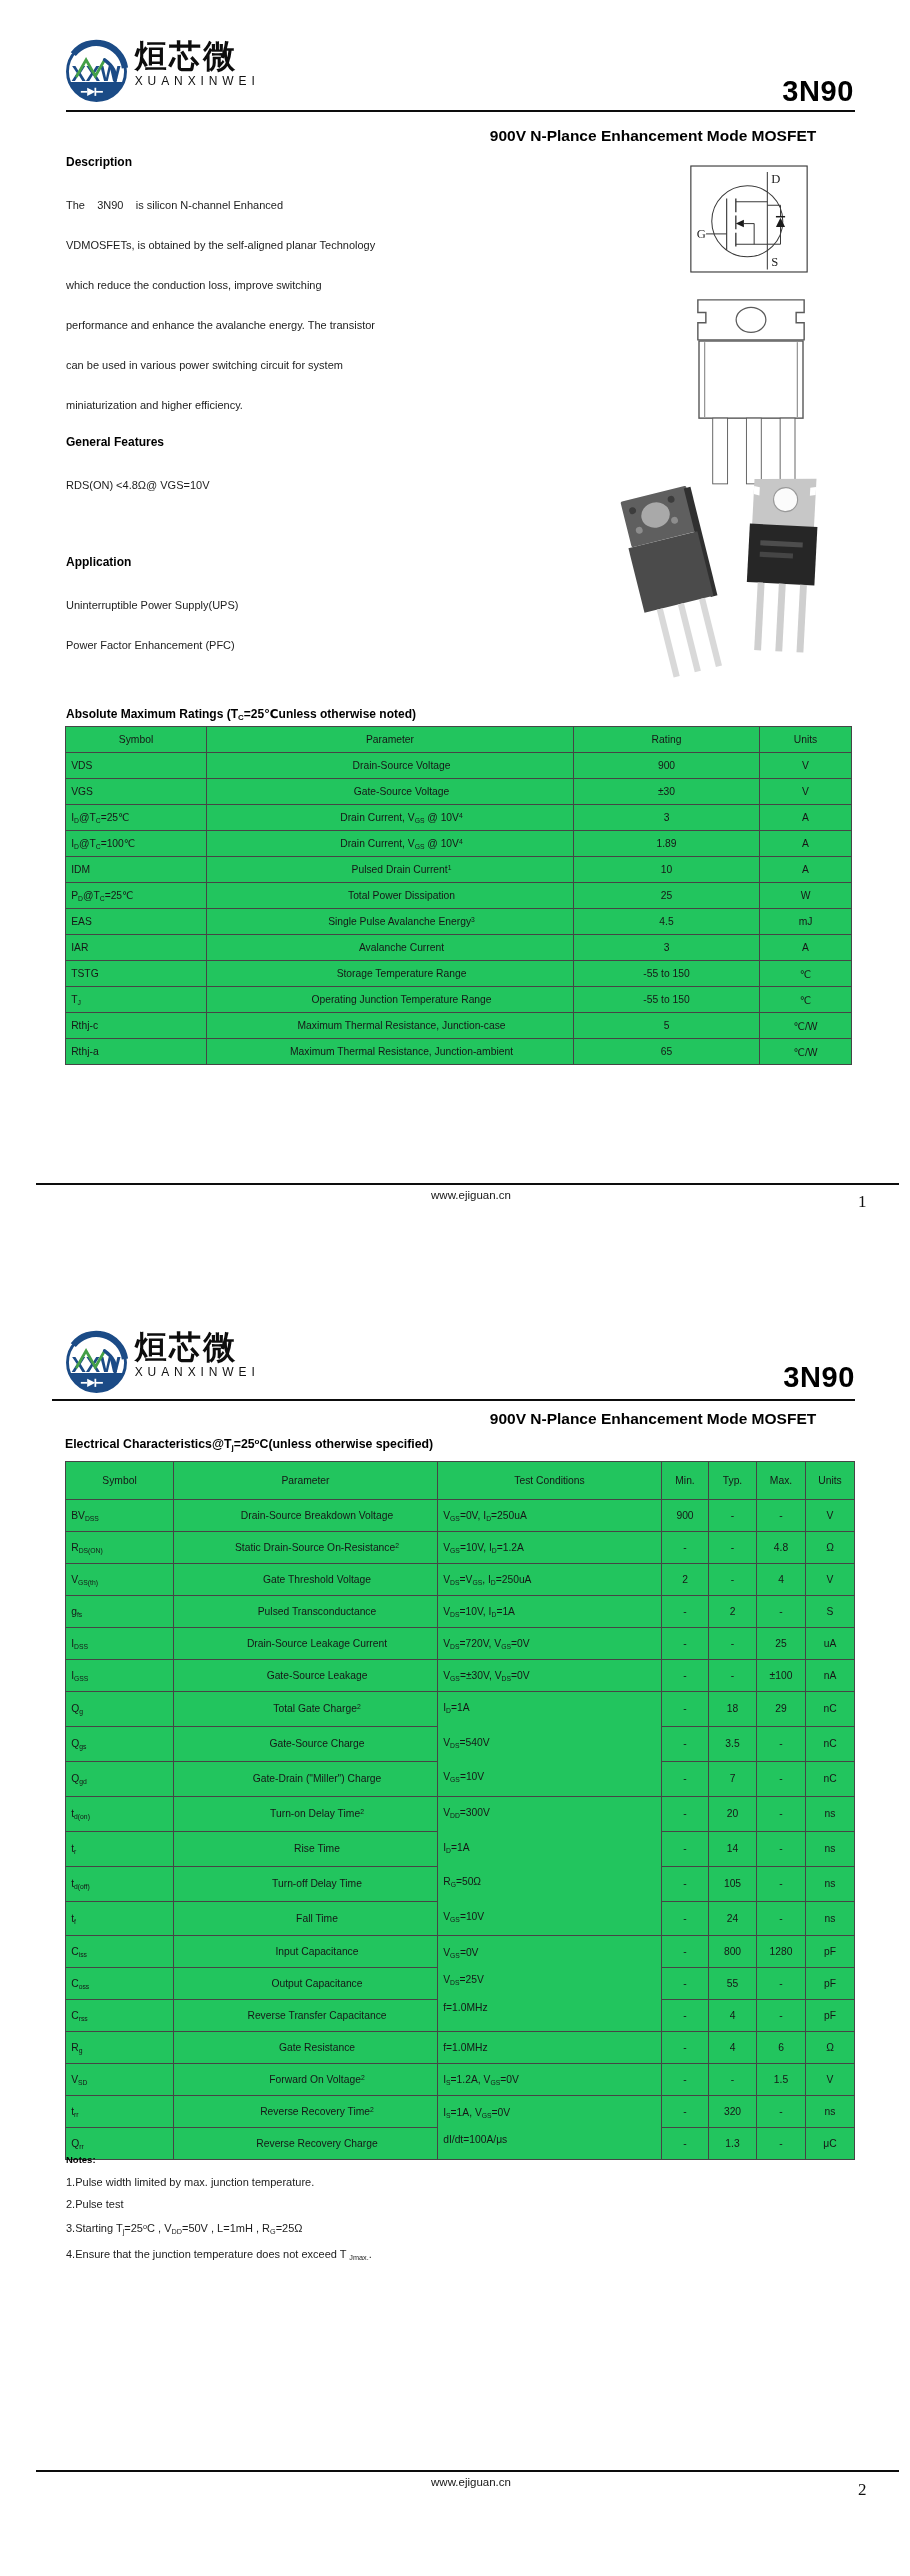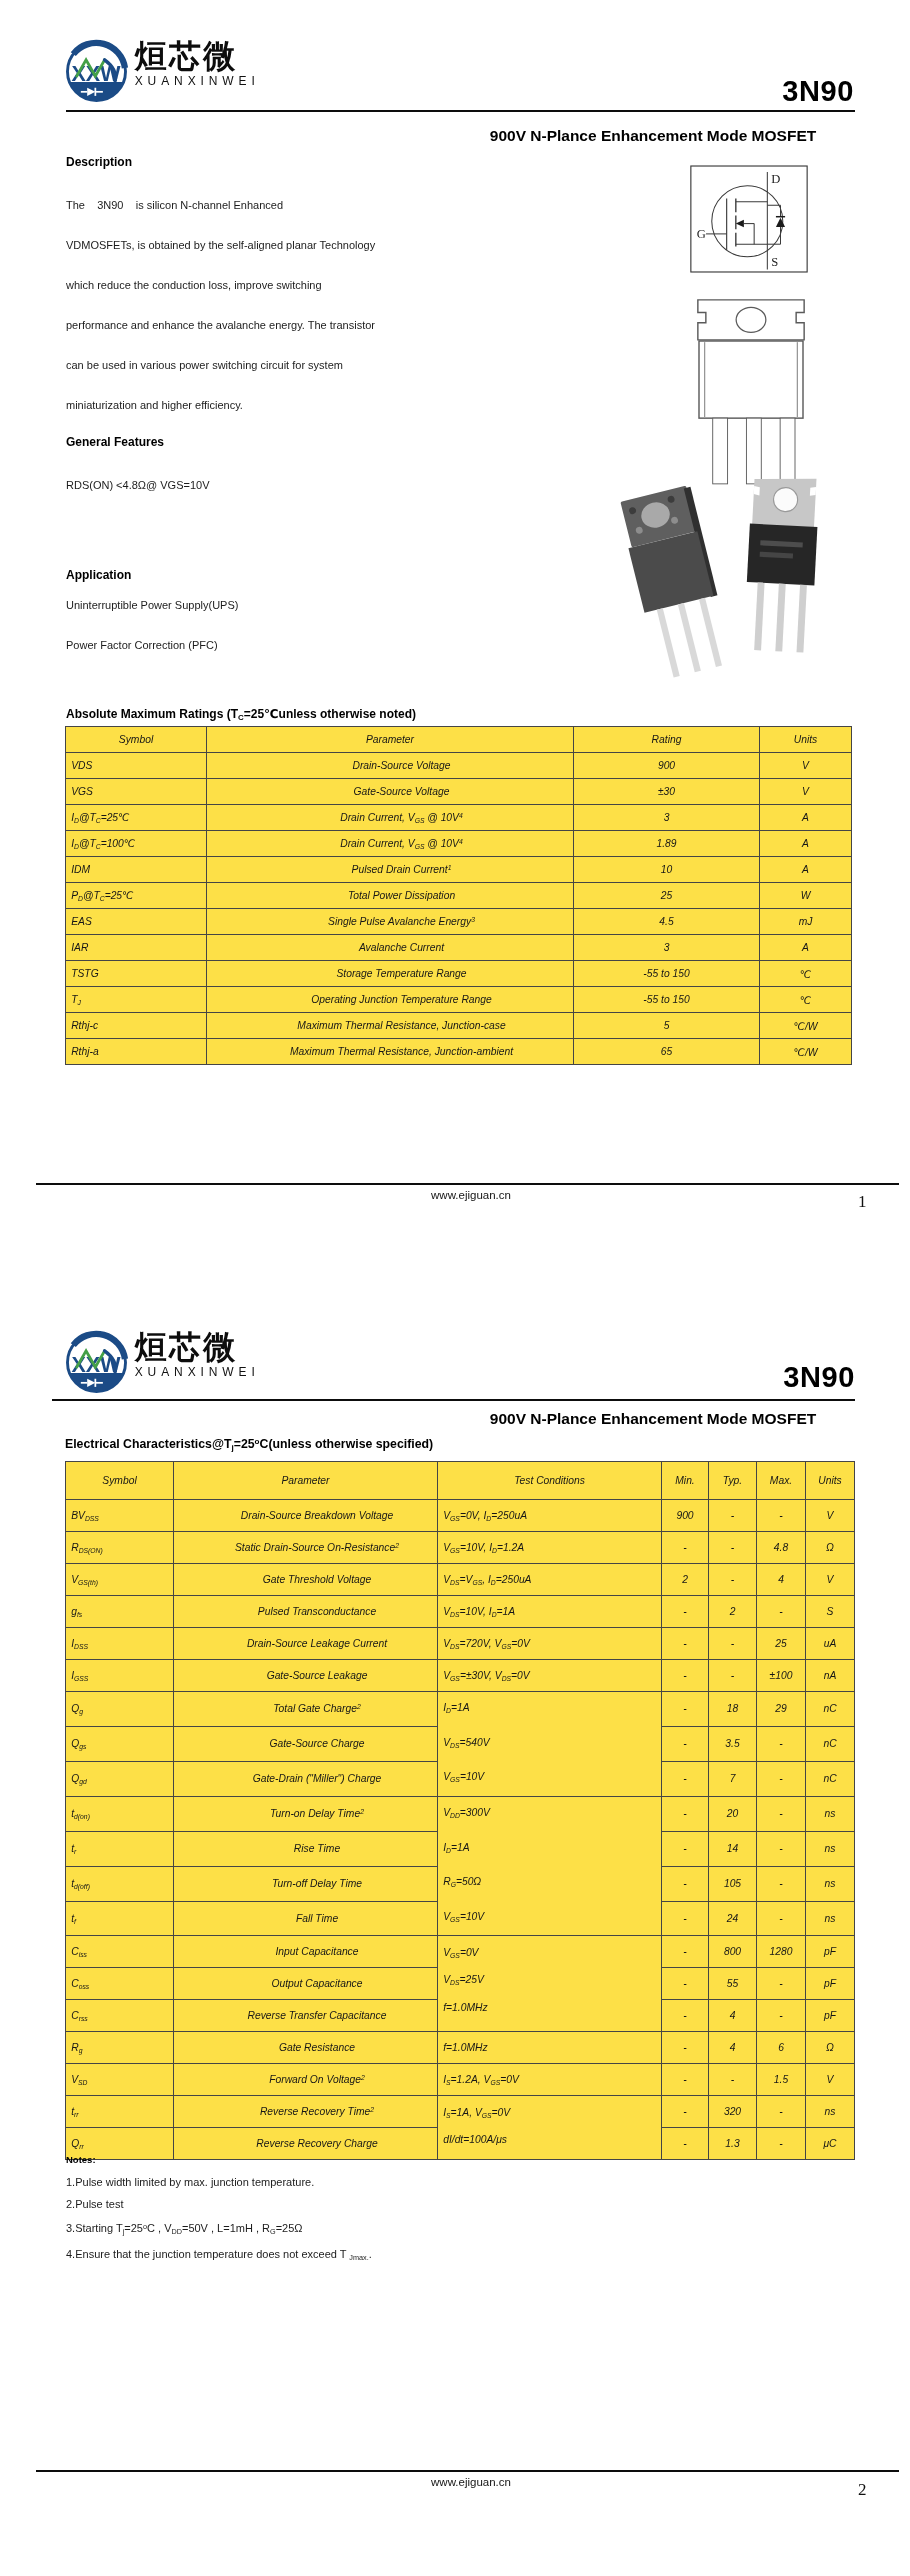--- a/index.html
+++ b/index.html
@@ -18,22 +18,22 @@
   .partnum { font-size:29px; font-weight:bold; color:#000; text-align:right; letter-spacing:0.6px; }
   .rule { background:#0d0d0d; height:2.3px; }
   .subtitle { font-size:15.5px; font-weight:bold; color:#000; text-align:center; }
 
   .h-section { font-size:12px; font-weight:bold; color:#000; }
   .body-lines { font-size:11px; line-height:40px; color:#1c1c1c; white-space:pre; }
   .note-lines { font-size:11px; line-height:22.4px; color:#1c1c1c; }
   .notes-head { font-size:9.5px; font-weight:bold; color:#000; }
 
   
-  .sheet-table { border-collapse:collapse; table-layout:fixed; background:#fde047;
-                 border:1.3px solid #2e2e2e;font-style:italic; }
+  .sheet-table { border-collapse:collapse; table-layout:fixed; background:#22c55e;
+                 border:1.3px solid #2e2e2e; }
   .sheet-table th, .sheet-table td { border:0.9px solid #454545; font-size:10.3px;
                  font-weight:normal; color:#161616; overflow:hidden; }
   .sheet-table th { text-align:center; }
   #abs-table tr { height:26px; }
   #abs-table th { height:26px; }
   #elec-table tr { height:32px; }
   #elec-table th { height:38px; }
   .c-sym  { text-align:left; padding-left:5.2px; }
   .c-param{ text-align:center; padding-left:23px; }
   .c-cond { text-align:left; padding-left:5.2px; }
@@ -71,22 +71,22 @@
   <div class="abs partnum" style="right:56px; top:75px; width:229px;">3N90</div>
   <div class="abs rule" style="left:66px; top:110px; width:789px;"></div>
   <div class="abs subtitle" style="right:56px; top:127px; width:402px;">900V N-Plance Enhancement Mode MOSFET</div>
 
   <div class="abs h-section" style="left:66px; top:155px;">Description</div>
   <div class="abs body-lines" style="left:66px; top:185px; width:505px;" id="desc-lines"><div>The&nbsp;&nbsp;&nbsp;&nbsp;3N90&nbsp;&nbsp;&nbsp;&nbsp;is silicon N-channel Enhanced</div><div>VDMOSFETs, is obtained by the self-aligned planar Technology</div><div>which reduce the conduction loss, improve switching</div><div>performance and enhance the avalanche energy. The transistor</div><div>can be used in various power switching circuit for system</div><div>miniaturization and higher efficiency.</div></div>
 
   <div class="abs h-section" style="left:66px; top:435px;">General Features</div>
   <div class="abs body-lines" style="left:66px; top:465px; width:505px;" id="gf-lines"><div>RDS(ON) &lt;4.8Ω@ VGS=10V</div></div>
 
-  <div class="abs h-section" style="left:66px; top:568px;">Application</div>
-  <div class="abs body-lines" style="left:66px; top:585px; width:505px;" id="app-lines"><div>Uninterruptible Power Supply(UPS)</div><div>Power Factor Correction (PFC)</div></div>
+  <div class="abs h-section" style="left:66px; top:555px;">Application</div>
+  <div class="abs body-lines" style="left:66px; top:585px; width:505px;" id="app-lines"><div>Uninterruptible Power Supply(UPS)</div><div>Power Factor Enhancement (PFC)</div></div>
 
   <div class="abs" style="left:690px; top:165px;">
     <svg width="118" height="108" viewBox="0 0 206 188">
       <rect x="1.5" y="1.5" width="203" height="185" fill="none" stroke="#3a3a3a" stroke-width="2"></rect>
       <circle cx="100" cy="98" r="62" fill="none" stroke="#3a3a3a" stroke-width="1.8"></circle>
       <line x1="135" y1="12" x2="135" y2="182" stroke="#3a3a3a" stroke-width="1.8"></line>
       <line x1="28" y1="120" x2="64" y2="120" stroke="#3a3a3a" stroke-width="1.8"></line>
       <line x1="64" y1="58" x2="64" y2="148" stroke="#3a3a3a" stroke-width="2"></line>
       <line x1="80" y1="58" x2="80" y2="82" stroke="#3a3a3a" stroke-width="2.4"></line>
       <line x1="80" y1="88" x2="80" y2="112" stroke="#3a3a3a" stroke-width="2.4"></line>

